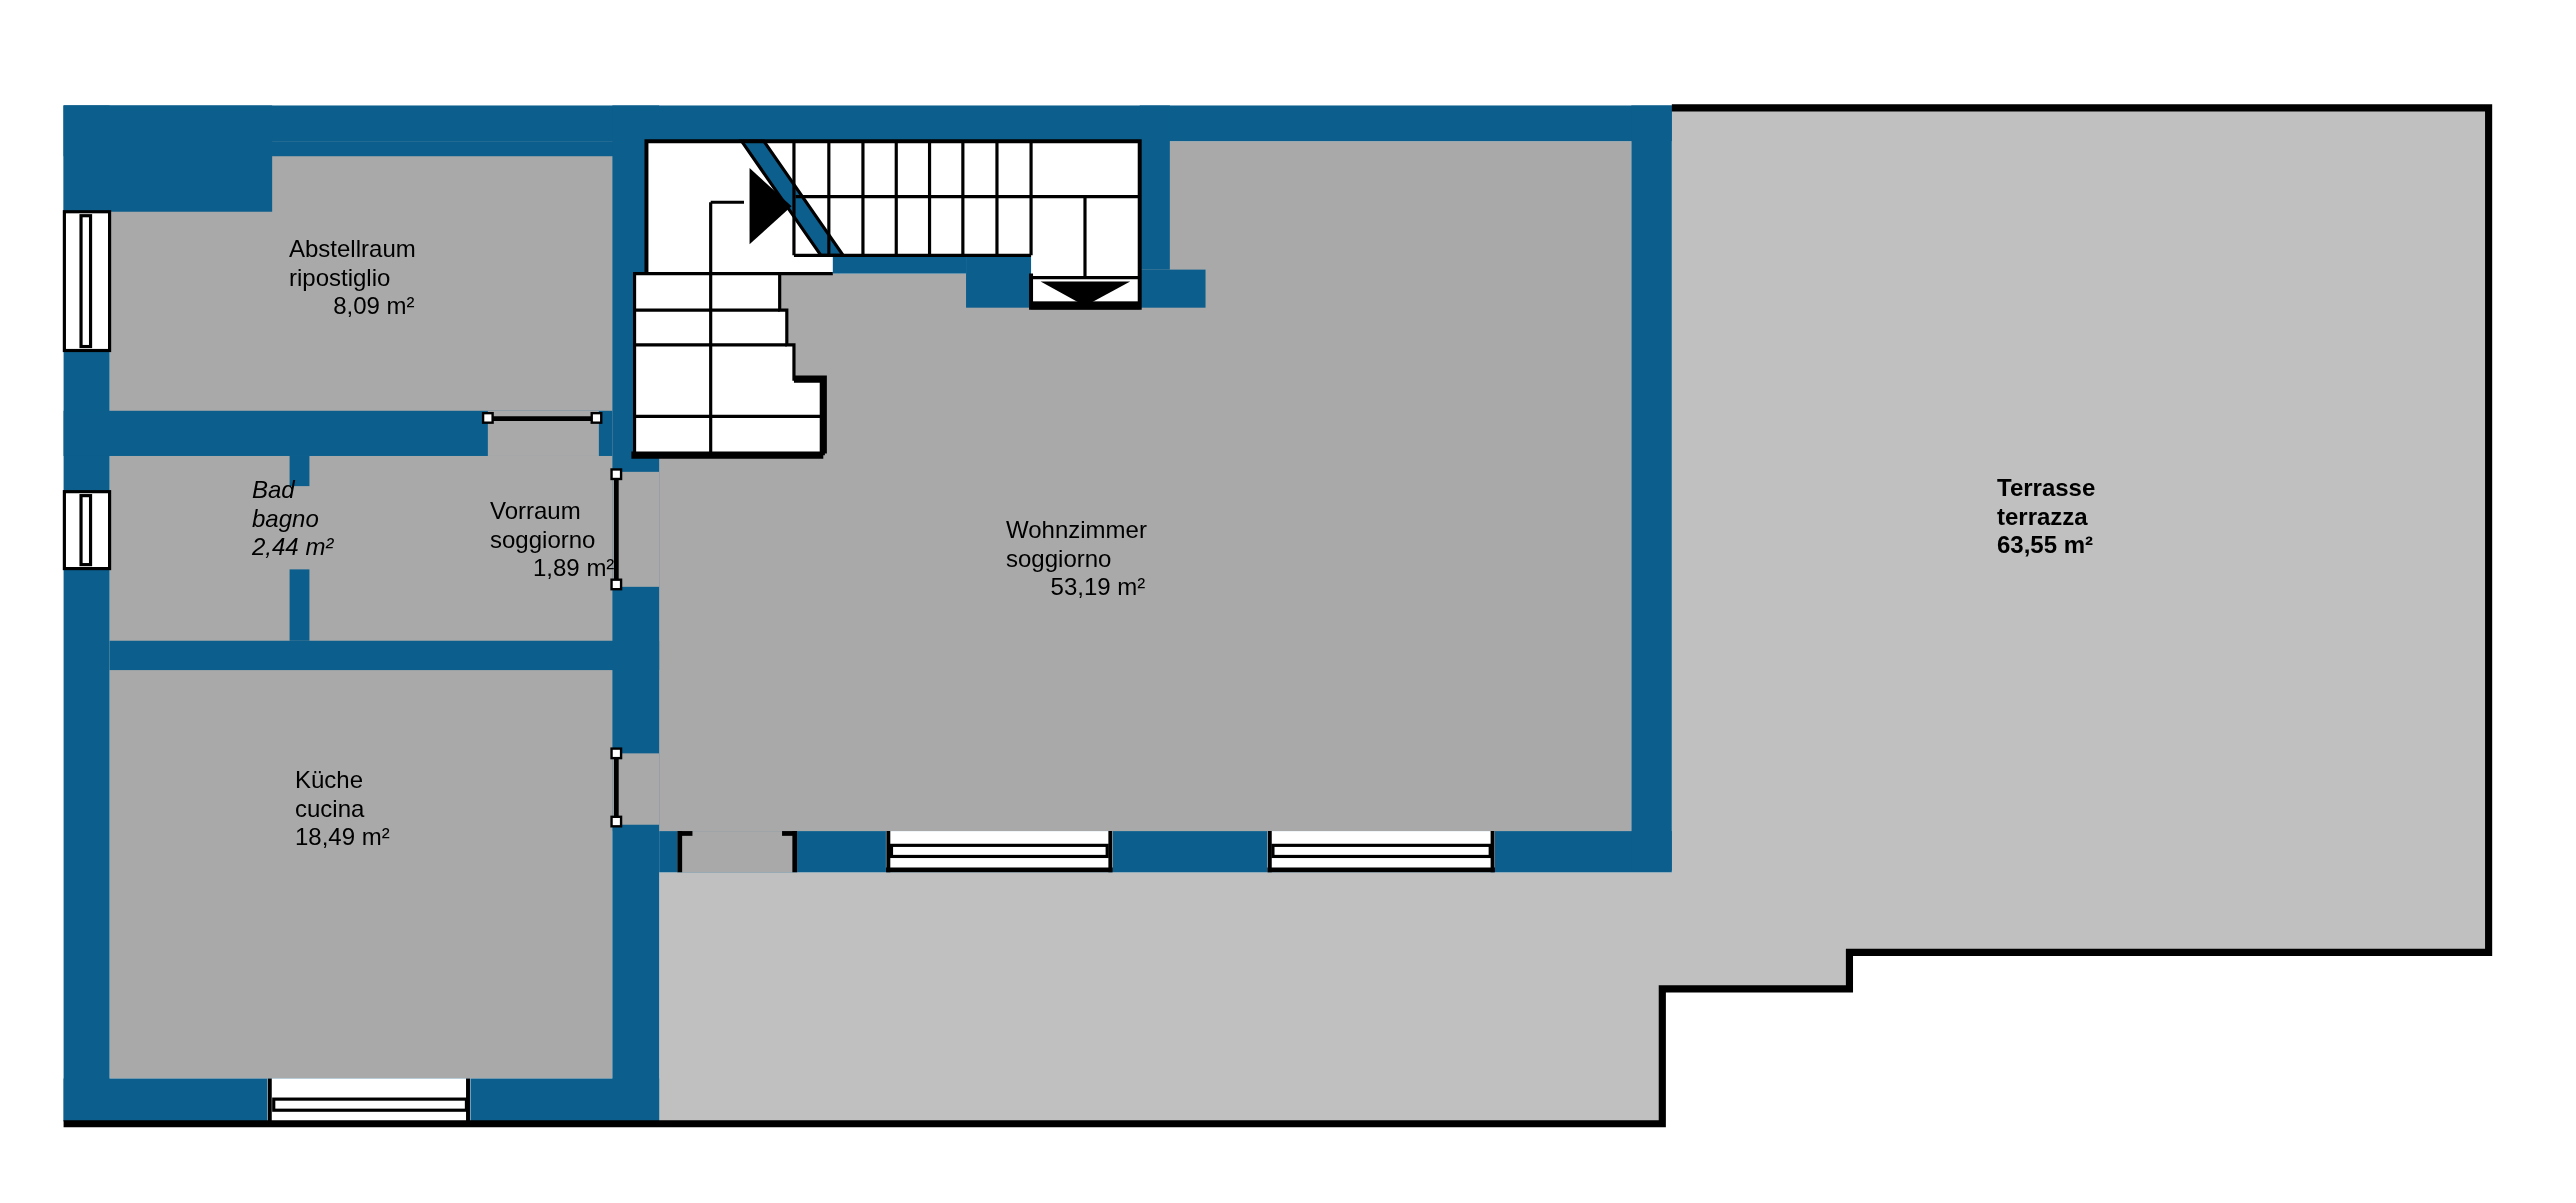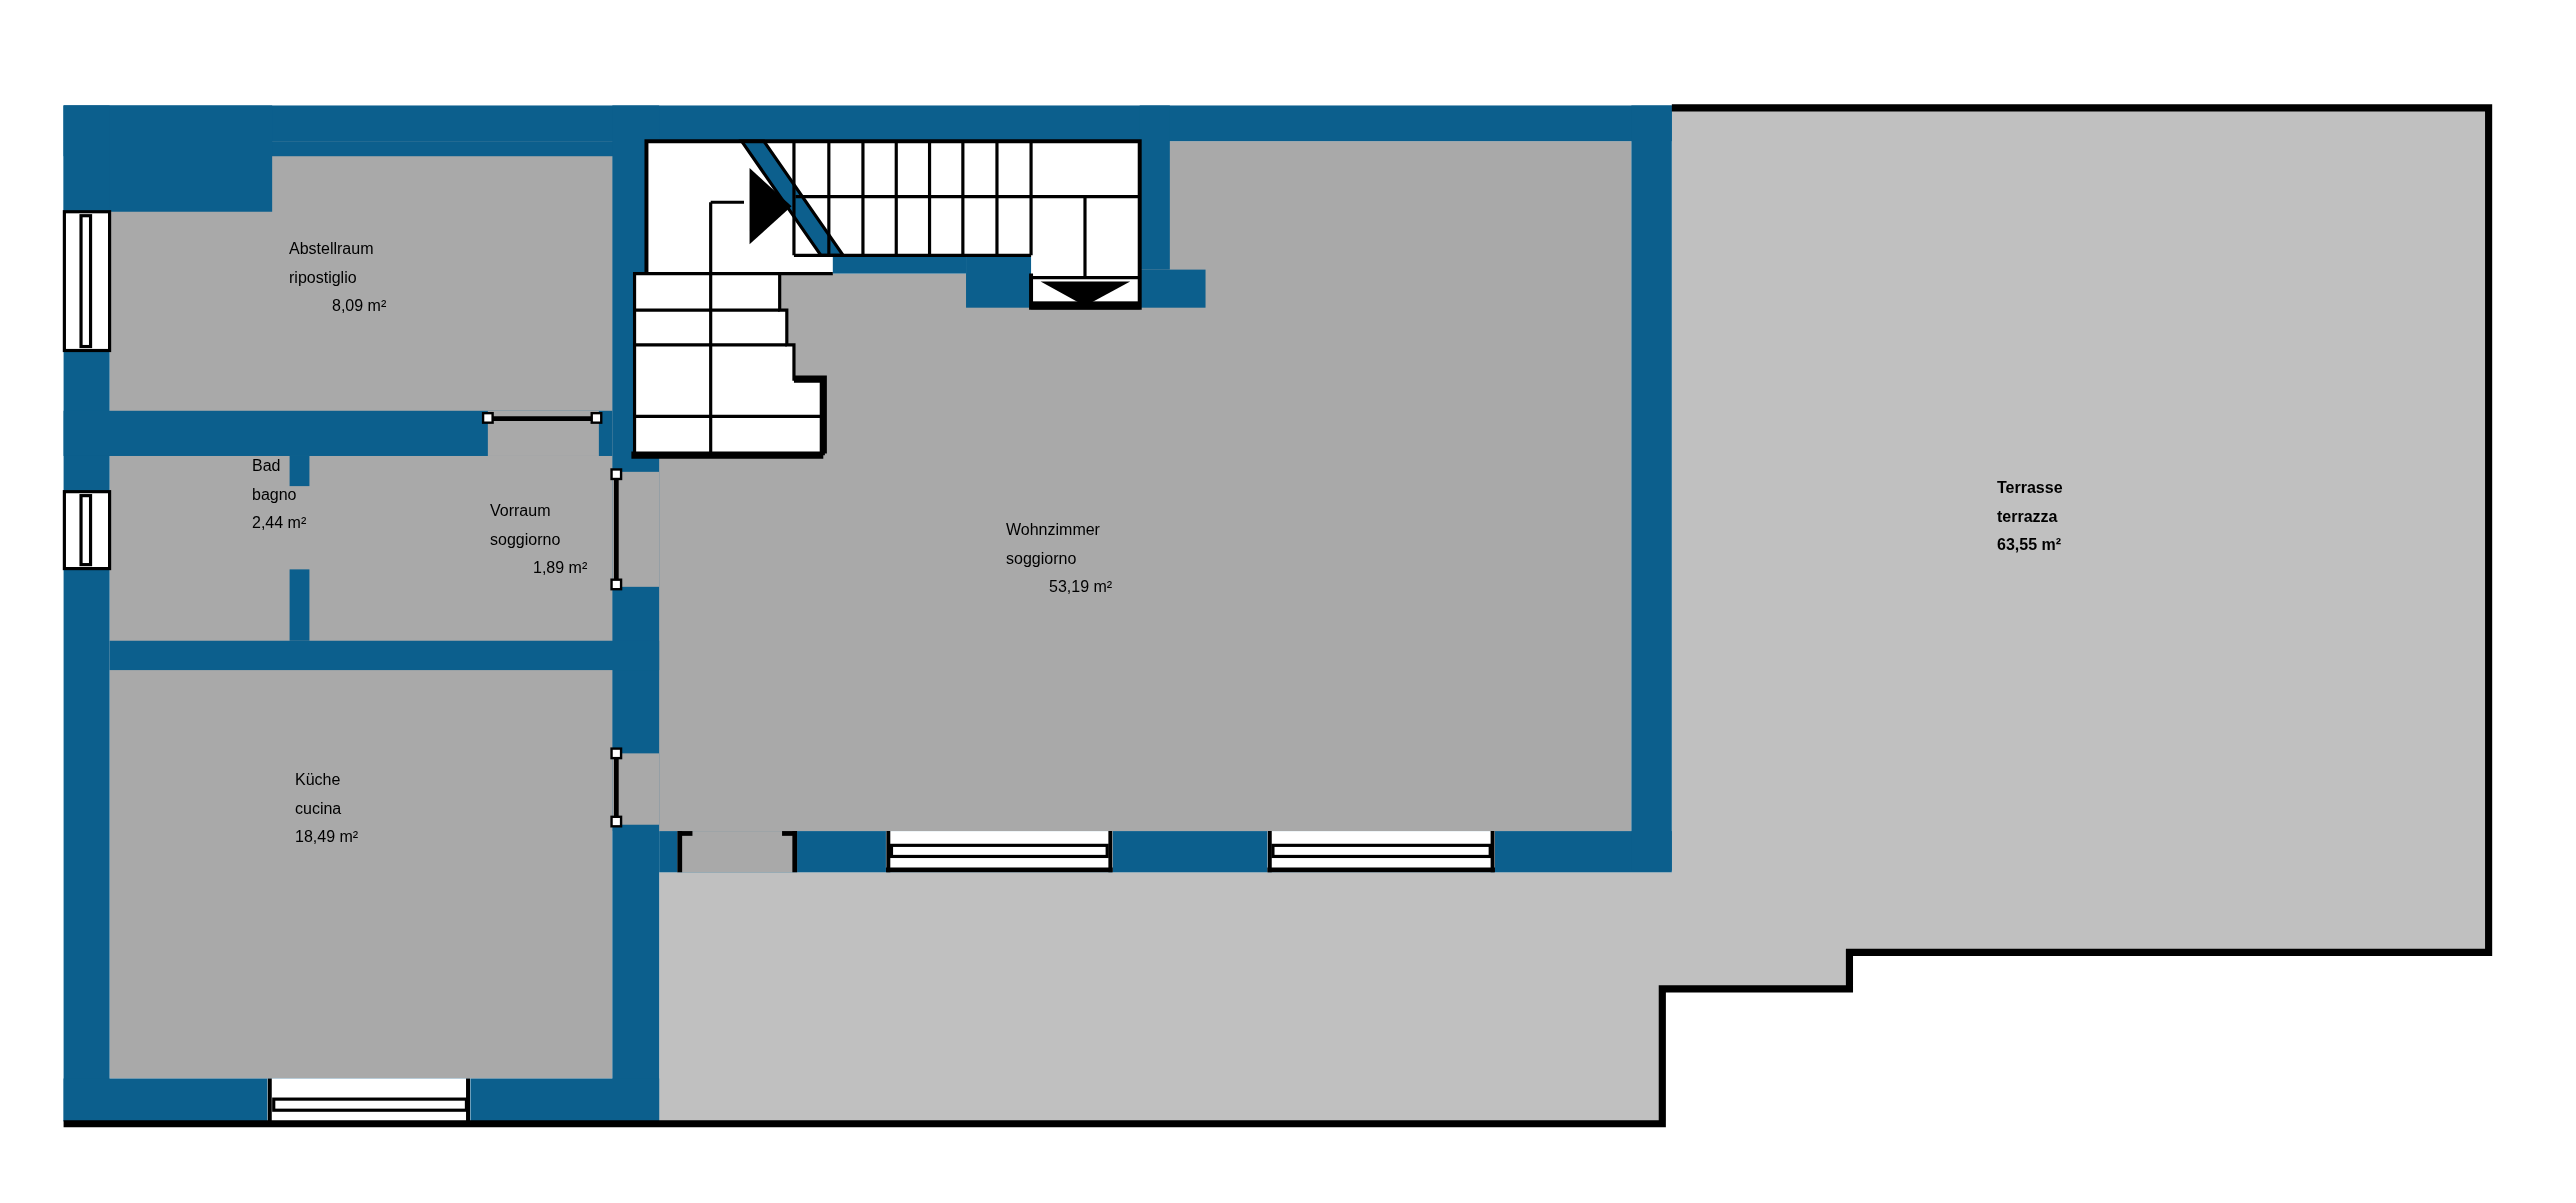--- a/index.html
+++ b/index.html
@@ -6,21 +6,21 @@
   .plan-wrap{
     position:relative;
     width:2576px;height:1203px;
     background:#ffffff;
     font-family:"Liberation Sans",sans-serif;
     overflow:hidden;
   }
   .plan-svg{position:absolute;left:0;top:0;width:2576px;height:1203px;display:block;}
   .room-label{
     position:absolute;
-    font-size:16px;
+    font-size:24px;
     line-height:28.6px;
     color:#000;
     white-space:nowrap;
   }
   .room-label span{display:block;}
   .room-label .indent{padding-left:43px;text-align:center;}
   .fill-wall{fill:var(--wall,#0c5f8d);}
   .fill-room{fill:var(--room,#a9a9a9);}
   .fill-terrace{fill:var(--terrace,#c0c0c0);}
   .fill-white{fill:#ffffff;}
@@ -121,21 +121,21 @@
 
     <polyline class="ln" stroke-width="9" points="2108,136 3138,136 3138,1201 2332,1201 2332,1247 2096,1247 2096,1417 80,1417"></polyline>
   </svg>
 
   <div class="room-label" style="left:289px;top:235px;">
     <span>Abstellraum</span>
     <span>ripostiglio</span>
     <span class="indent">8,09 m²</span>
   </div>
 
-  <div class="room-label" style="left:252px;top:452px;">
+  <div class="room-label" style="left:252px;top:476px;font-style:italic;">
     <span>Bad</span>
     <span>bagno</span>
     <span>2,44 m²</span>
   </div>
 
   <div class="room-label" style="left:490px;top:489px;margin-top:8px;">
     <span>Vorraum</span>
     <span>soggiorno</span>
     <span class="indent">1,89 m²</span>
   </div>

